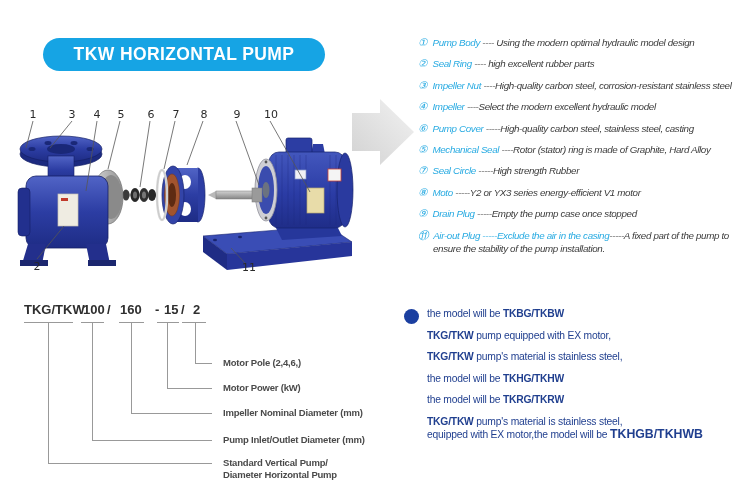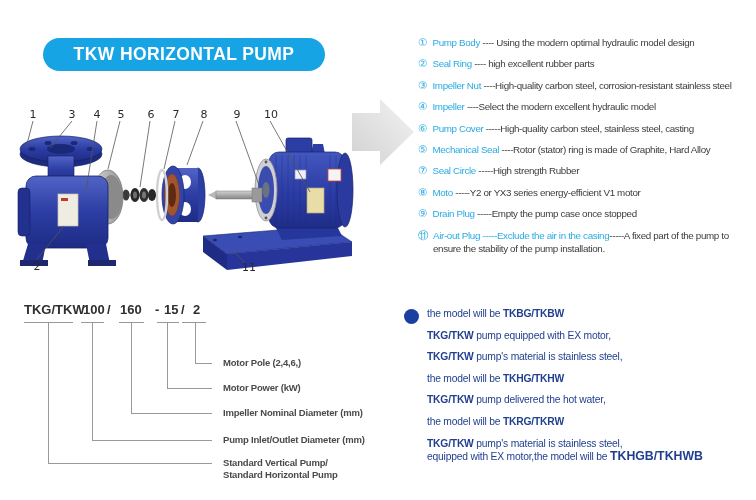--- a/index.html
+++ b/index.html
@@ -10,21 +10,21 @@
   .banner{position:absolute;left:43px;top:38px;width:282px;height:33px;
           background:var(--banner,#16a4e4);border-radius:17px;
           display:flex;align-items:center;justify-content:center;}
   .banner span{color:#fff;font-weight:bold;font-size:17.5px;letter-spacing:.4px;}
 
   
   .diagram{position:absolute;left:12px;top:98px;}
   .arrow{position:absolute;left:348px;top:95px;}
 
   
-  .parts{position:absolute;left:418px;top:36px;width:338px;}
+  .parts{position:absolute;left:418px;top:36px;width:338px;font-style:italic;}
   .pl-item{font-size:9.8px;letter-spacing:-.35px;line-height:13px;margin-bottom:8.4px;
            white-space:nowrap;color:var(--dark,#3c3c3c);padding-left:15px;text-indent:-15px;}
   .pl-item.wrap{white-space:normal;}
   .pl-num{color:var(--blue,#29abe2);font-size:10.5px;margin-right:3px;}
   .pl-name{color:var(--blue,#29abe2);}
 
   
   .seg{position:absolute;top:302px;font-weight:bold;font-size:13px;color:#2f2f2f;}
   .tick{position:absolute;height:1px;background:var(--lineg,#999);}
   .vline{position:absolute;width:1px;background:var(--lineg,#999);}
@@ -246,31 +246,30 @@
     <div class="hline" style="left:131px;top:413px;width:81px"></div>
     <div class="hline" style="left:92px;top:440px;width:120px"></div>
     <div class="hline" style="left:48px;top:463px;width:164px"></div>
 
     <div class="mlabel" style="top:357px">Motor Pole (2,4,6,)</div>
     <div class="mlabel" style="top:382px">Motor Power  (kW)</div>
     <div class="mlabel" style="top:407px">Impeller Nominal Diameter (mm)</div>
     <div class="mlabel" style="top:434px">Pump Inlet/Outlet Diameter (mm)</div>
     <div class="mlabel" style="top:457px">
       <div>Standard Vertical Pump/</div>
-      <div>Standard Horizontal Pump</div>
+      <div>Diameter Horizontal Pump</div>
     </div>
   </div>
 
   <div class="notes">
     <div class="bullet"></div>
     <div class="nlines">
       <div class="nline"><span>the model will be </span><b>TKBG/TKBW</b><span></span></div>
       <div class="nline"><span></span><b>TKG/TKW</b><span> pump equipped with EX motor,</span></div>
       <div class="nline"><span></span><b>TKG/TKW</b><span> pump's material is stainless steel,</span></div>
       <div class="nline"><span>the model will be </span><b>TKHG/TKHW</b><span></span></div>
-      <div class="nline"><span></span><b>TKG/TKW</b><span> pump delivered the hot water,</span></div>
       <div class="nline"><span>the model will be </span><b>TKRG/TKRW</b><span></span></div>
       <div class="nline tight"><span></span><b>TKG/TKW</b><span> pump's material is stainless steel,</span></div>
       <div class="nline"><span>equipped with EX motor,the model will be </span><b class="big">TKHGB/TKHWB</b><span></span></div>
     </div>
   </div>
 
 </div>
 
 </body></html>

